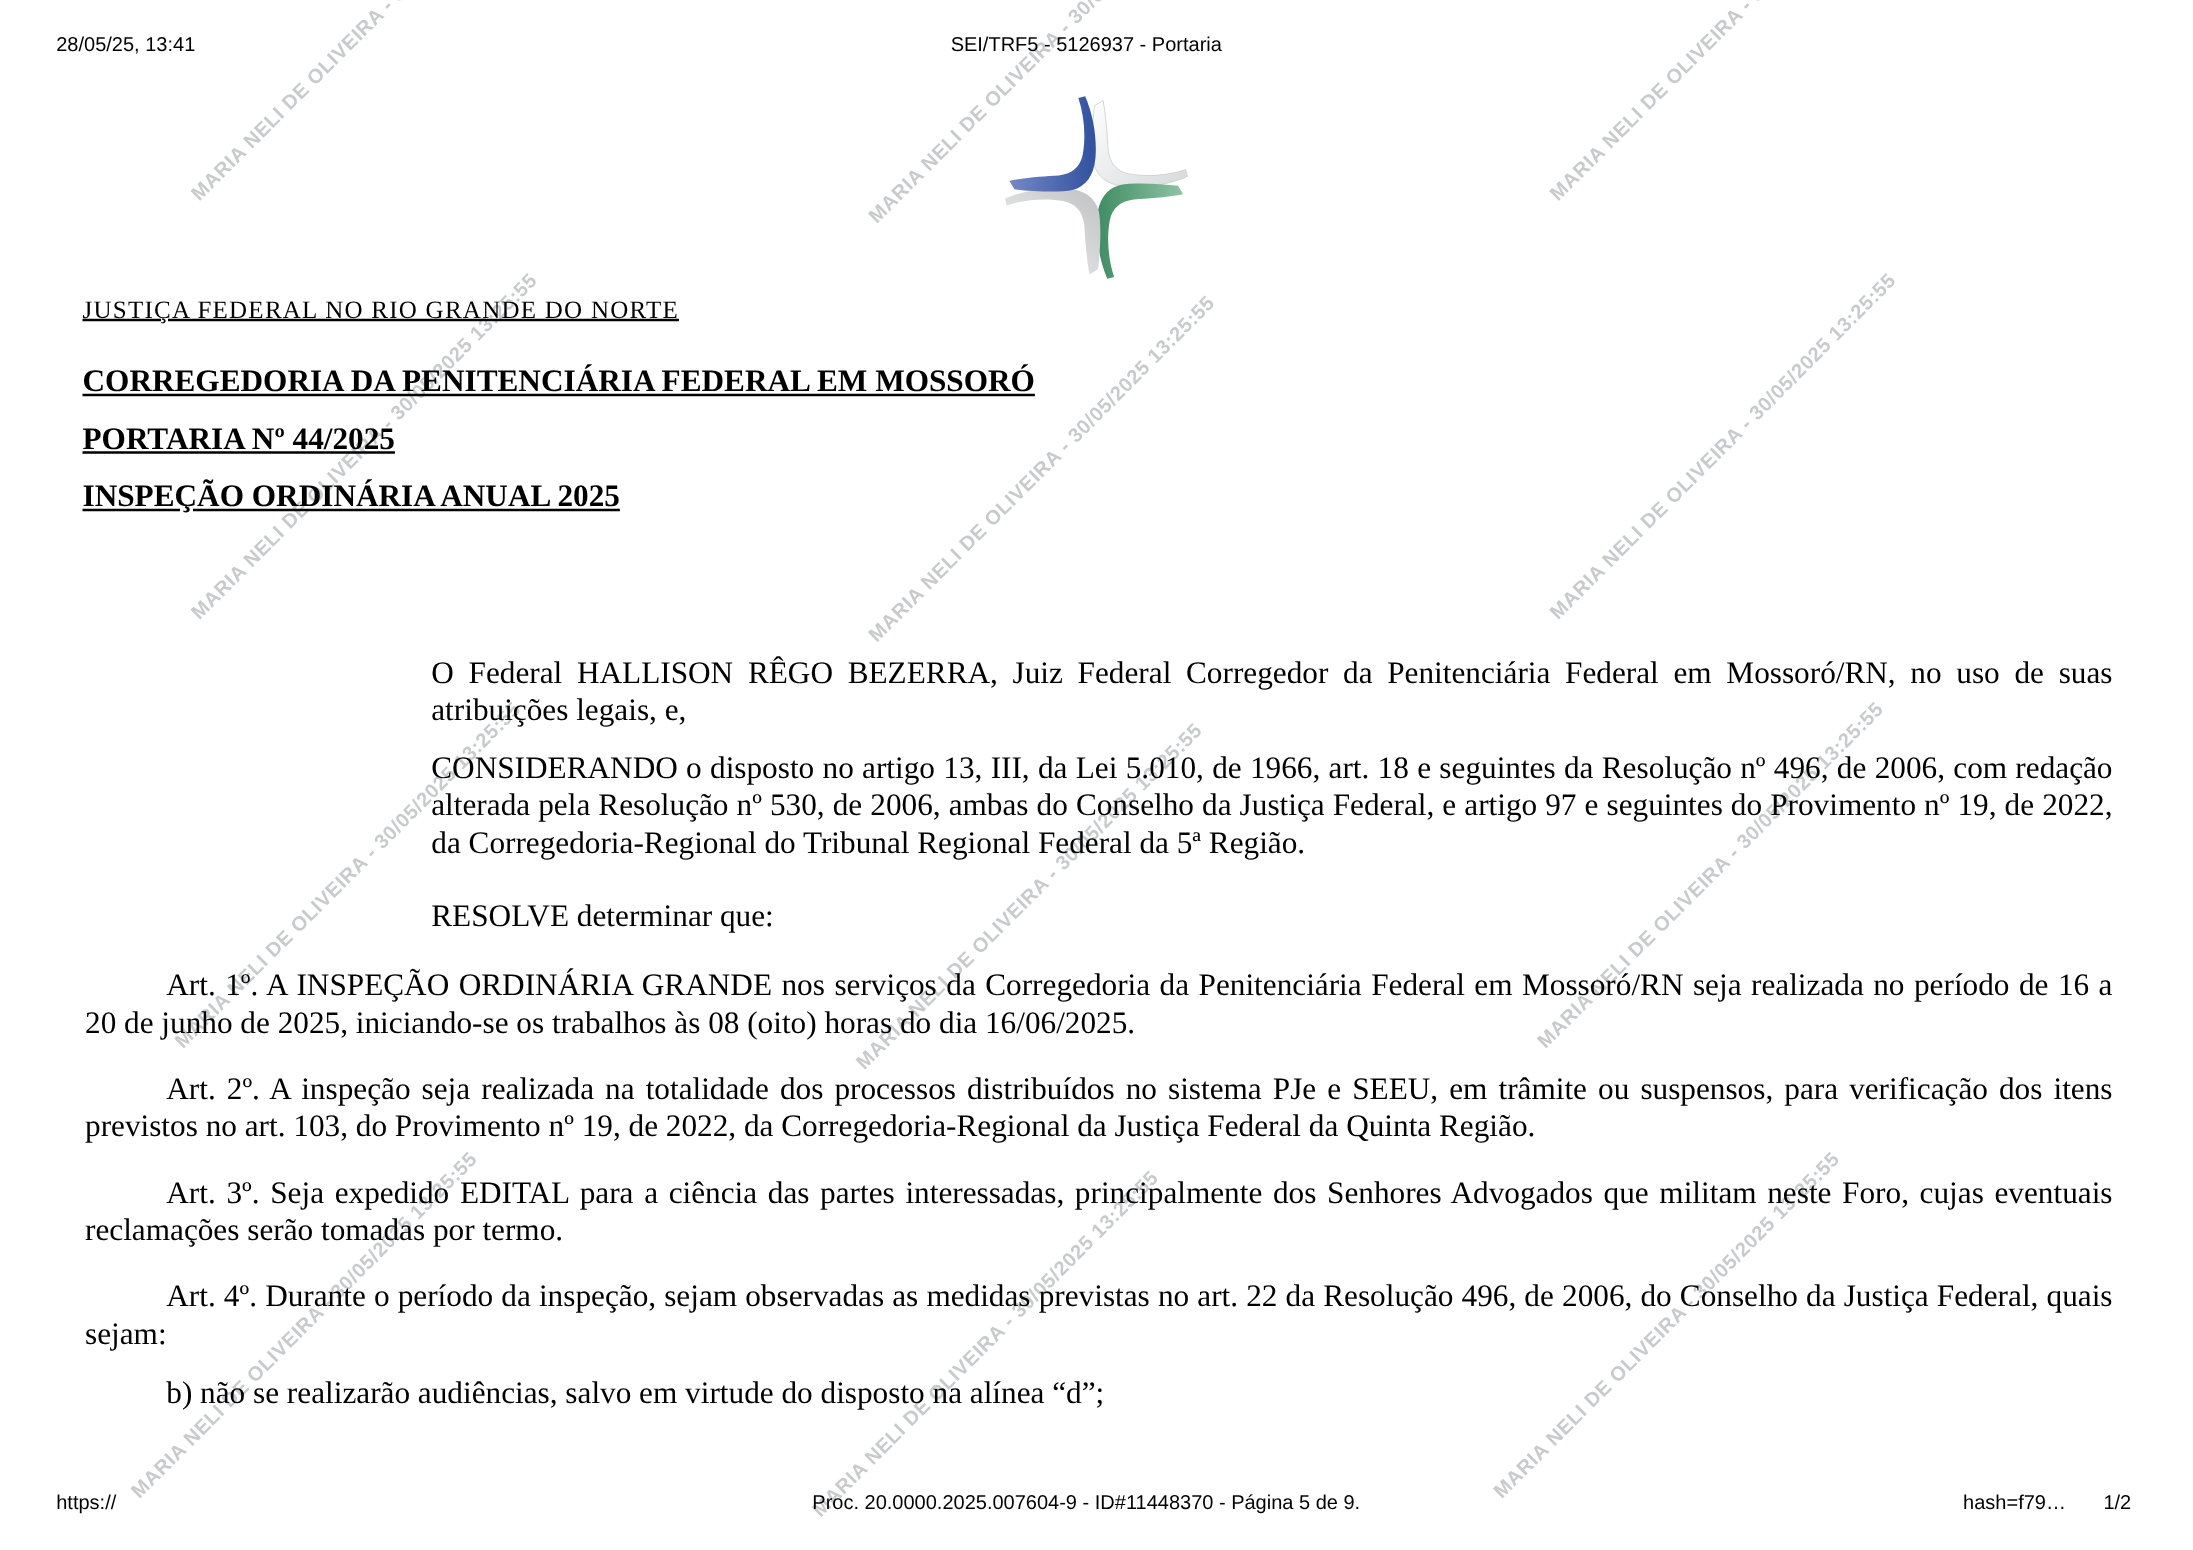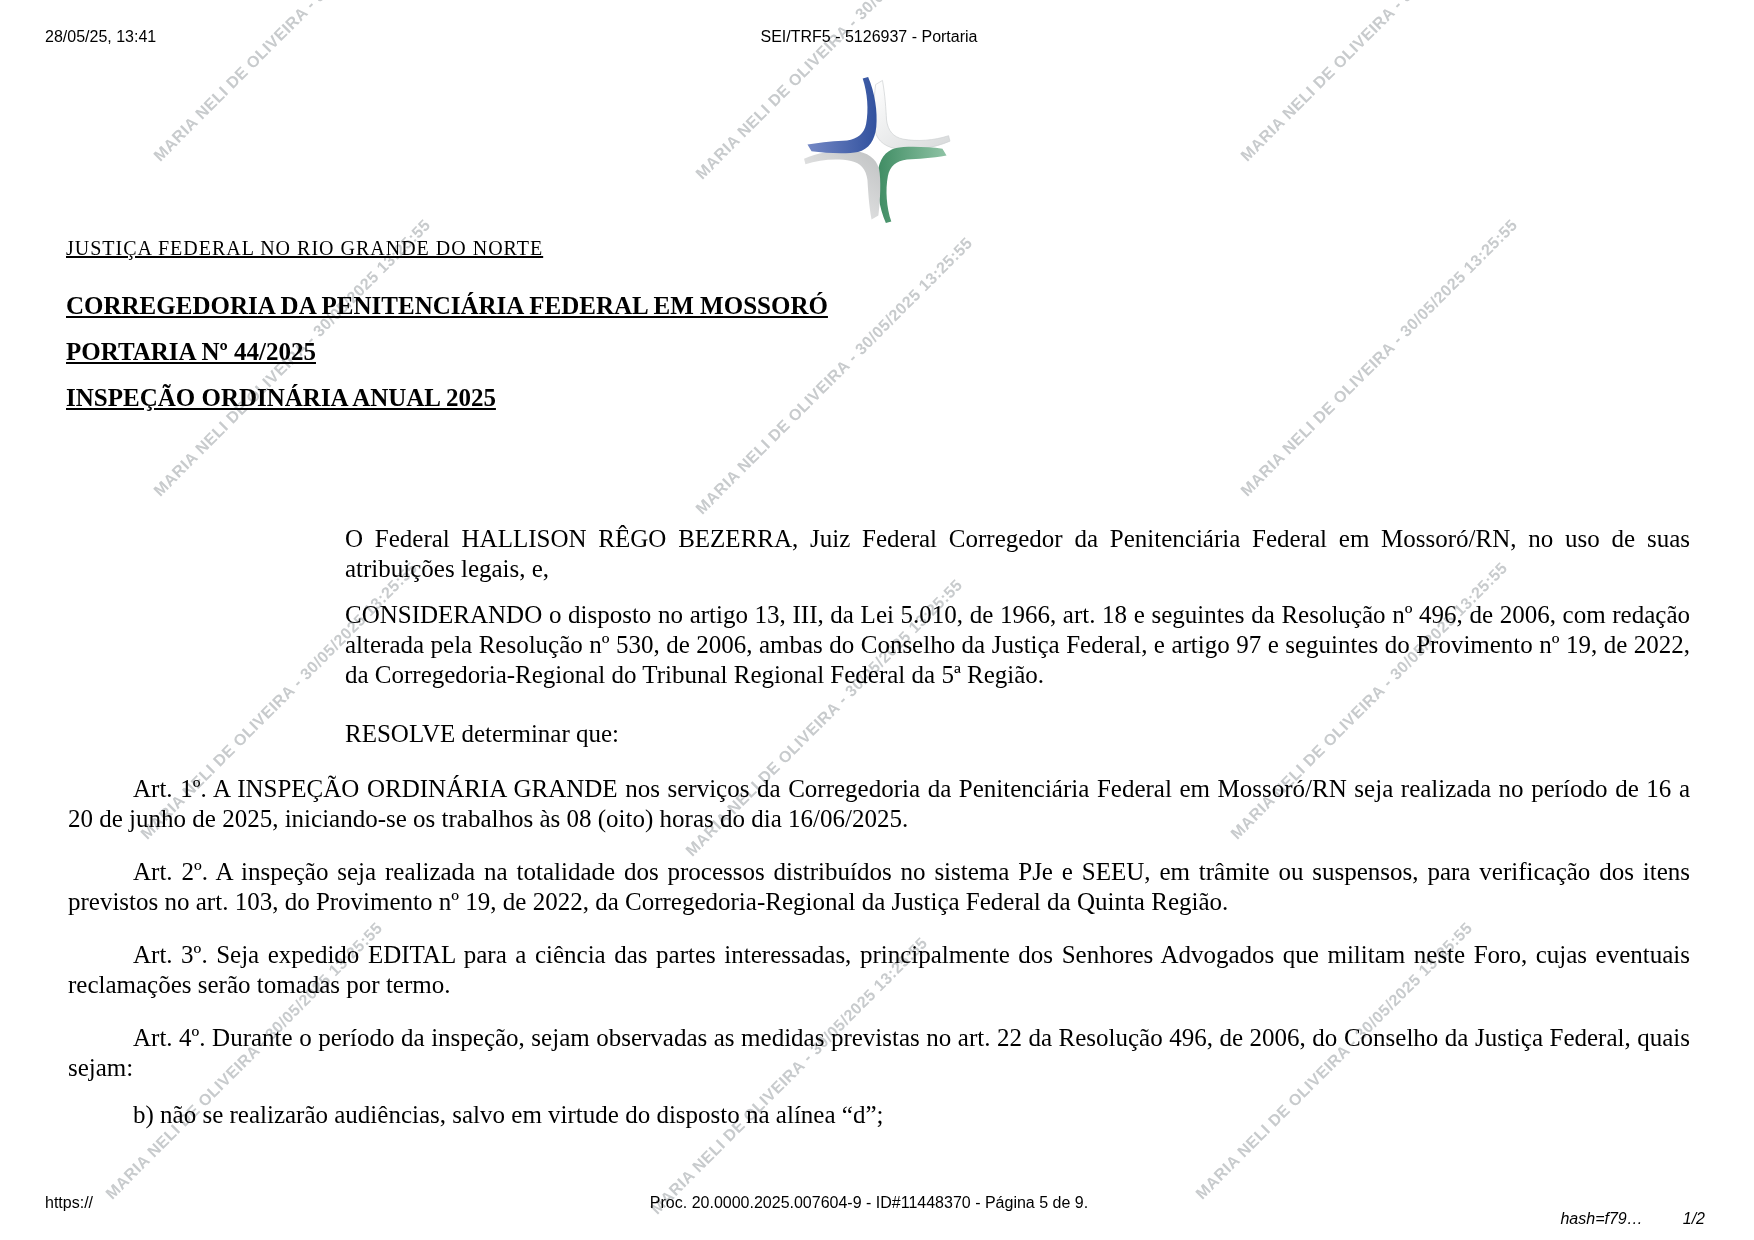--- a/index.html
+++ b/index.html
@@ -27,21 +27,21 @@
   
   .print-meta{
     position:absolute;left:0;right:0;
     font-family:"Liberation Sans", sans-serif;
     font-size:16px;color:#000;z-index:2;
   }
   .print-header{top:28px;}
   .print-footer{top:1194px;}
   .pm-left{position:absolute;left:45px;top:0;}
   .pm-center{position:absolute;left:0;right:16px;top:0;text-align:center;}
-  .pm-right{position:absolute;right:49px;top:16px;display:flex;gap:40px;font-style:italic;}
+  .pm-right{position:absolute;right:49px;top:0;display:flex;gap:30px;}
   
   .logo{
     position:absolute;left:50%;top:73px;transform:translateX(-50%);
     width:150px;height:154px;z-index:1;
   }
   
   .title-line{
     position:absolute;left:66px;width:1622px;text-align:left;z-index:1;text-decoration:underline;
   }
   .t-justica{top:237px;font-size:20px;letter-spacing:1px;}

